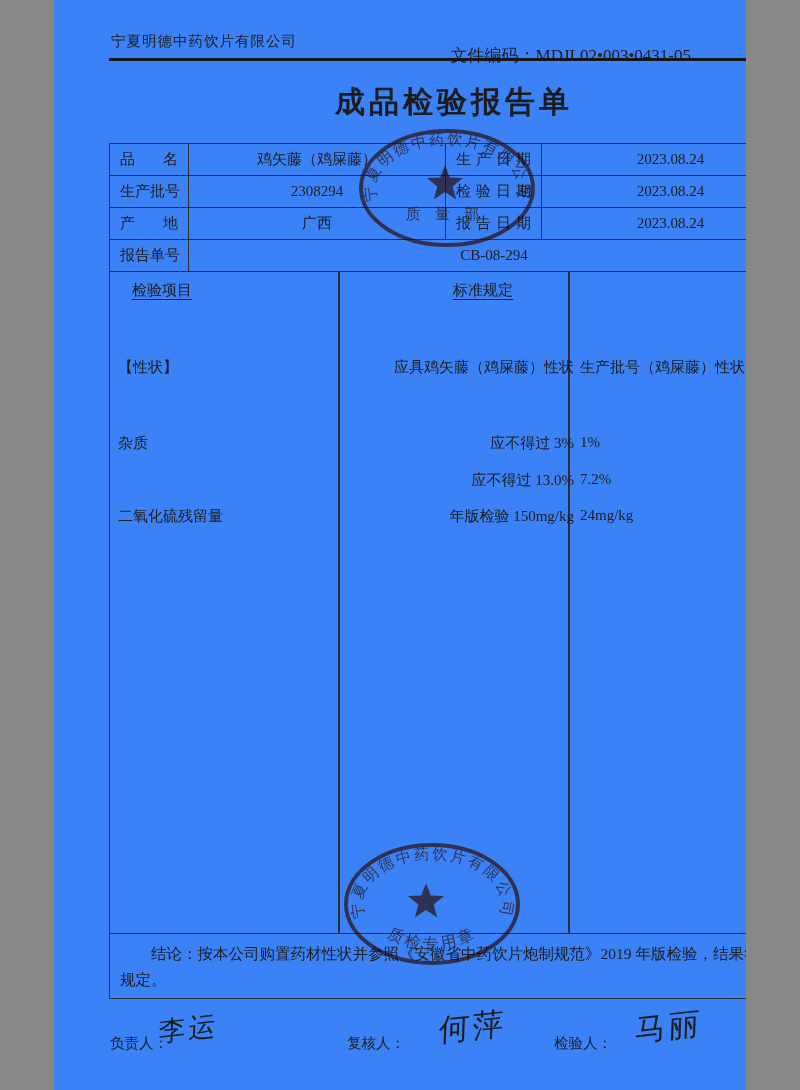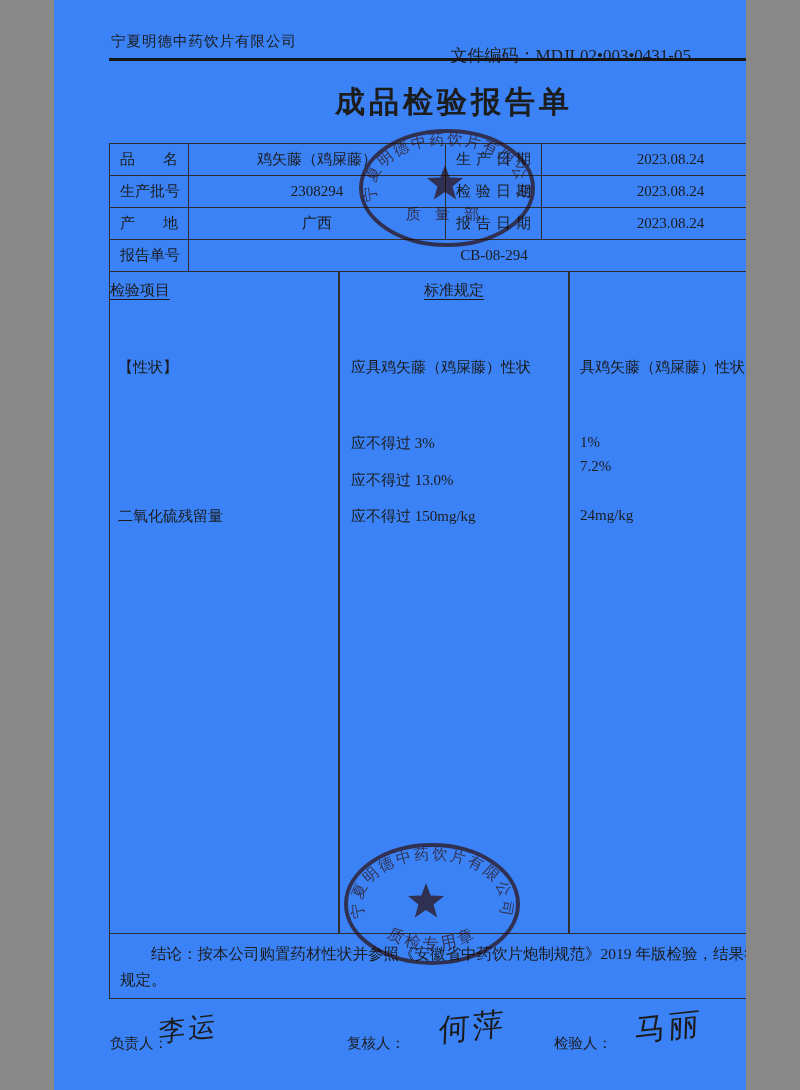--- a/index.html
+++ b/index.html
@@ -25,26 +25,26 @@
   td.lbl{text-align:justify;text-align-last:justify;padding:0 9px;}
   
   .insp{
     position:absolute;left:55px;top:272px;width:690px;height:727px;
     border:1.5px solid #2e2e2e;border-top:none;box-sizing:border-box;font-size:15px;
   }
   .vline{position:absolute;top:0;width:1.5px;height:661px;background:#2e2e2e;}
   .v1{left:228px;}
   .v2{left:458px;}
   .insp-h{position:absolute;top:9px;text-decoration:underline;text-underline-offset:4px;}
-  .h-item{left:0;text-decoration:underline;}
-  .h-std{left:229px;width:230px;text-align:center;}
+  .h-item{left:22px;text-decoration:underline;}
+  .h-std{left:229px;width:230px;text-align:center;padding-left:29px;}
   .h-res{left:459px;width:228px;text-align:center;}
   .cell{position:absolute;white-space:nowrap;}
   .c1{left:8px;width:212px;}
-  .c2{left:241px;width:208px;}
+  .c2{left:256px;width:208px;text-align:right;}
   .c3{left:470px;width:210px;}
   .concl{
     position:absolute;left:0;top:661px;width:100%;height:66px;box-sizing:border-box;
     border-top:1.5px solid #2e2e2e;padding:7px 10px 0 10px;
   }
   .concl p{margin:0;text-indent:2em;line-height:26px;font-size:15.5px;}
   
   .sig-label{position:absolute;top:1034px;font-size:14.5px;}
   .sig-name{
     position:absolute;font-size:27px;color:#1b1b1b;
@@ -102,31 +102,32 @@
 
   <div class="insp">
     <div class="vline v1"></div>
     <div class="vline v2"></div>
 
     <div class="insp-h h-item">检验项目</div>
     <div class="insp-h h-std">标准规定</div>
 
     <div class="cell c1" style="top:86px">【性状】</div>
     <div class="cell c2" style="top:86px">应具鸡矢藤（鸡屎藤）性状</div>
-    <div class="cell c3" style="top:86px">具鸡矢藤（鸡屎藤）性状</div>
+    <div class="cell c3" style="top:86px">生产批号（鸡屎藤）性状</div>
 
 
+    <div class="cell c1" style="top:162px">杂质</div>
     <div class="cell c2" style="top:162px">应不得过 3%</div>
     <div class="cell c3" style="top:162px">1%</div>
 
     <div class="cell c2" style="top:199px">应不得过 13.0%</div>
-    <div class="cell c3" style="top:186px">7.2%</div>
+    <div class="cell c3" style="top:199px">7.2%</div>
 
     <div class="cell c1" style="top:235px">二氧化硫残留量</div>
-    <div class="cell c2" style="top:235px">应不得过 150mg/kg</div>
+    <div class="cell c2" style="top:235px">年版检验 150mg/kg</div>
     <div class="cell c3" style="top:235px">24mg/kg</div>
 
     <div class="concl">
       <p>结论：按本公司购置药材性状并参照《安徽省中药饮片炮制规范》2019 年版检验，结果符合规定。</p>
     </div>
   </div>
 
   <span class="sig-label" style="left:56px">负责人：</span>
   <span class="sig-name" style="left:104px;top:1014px">李运</span>
 

